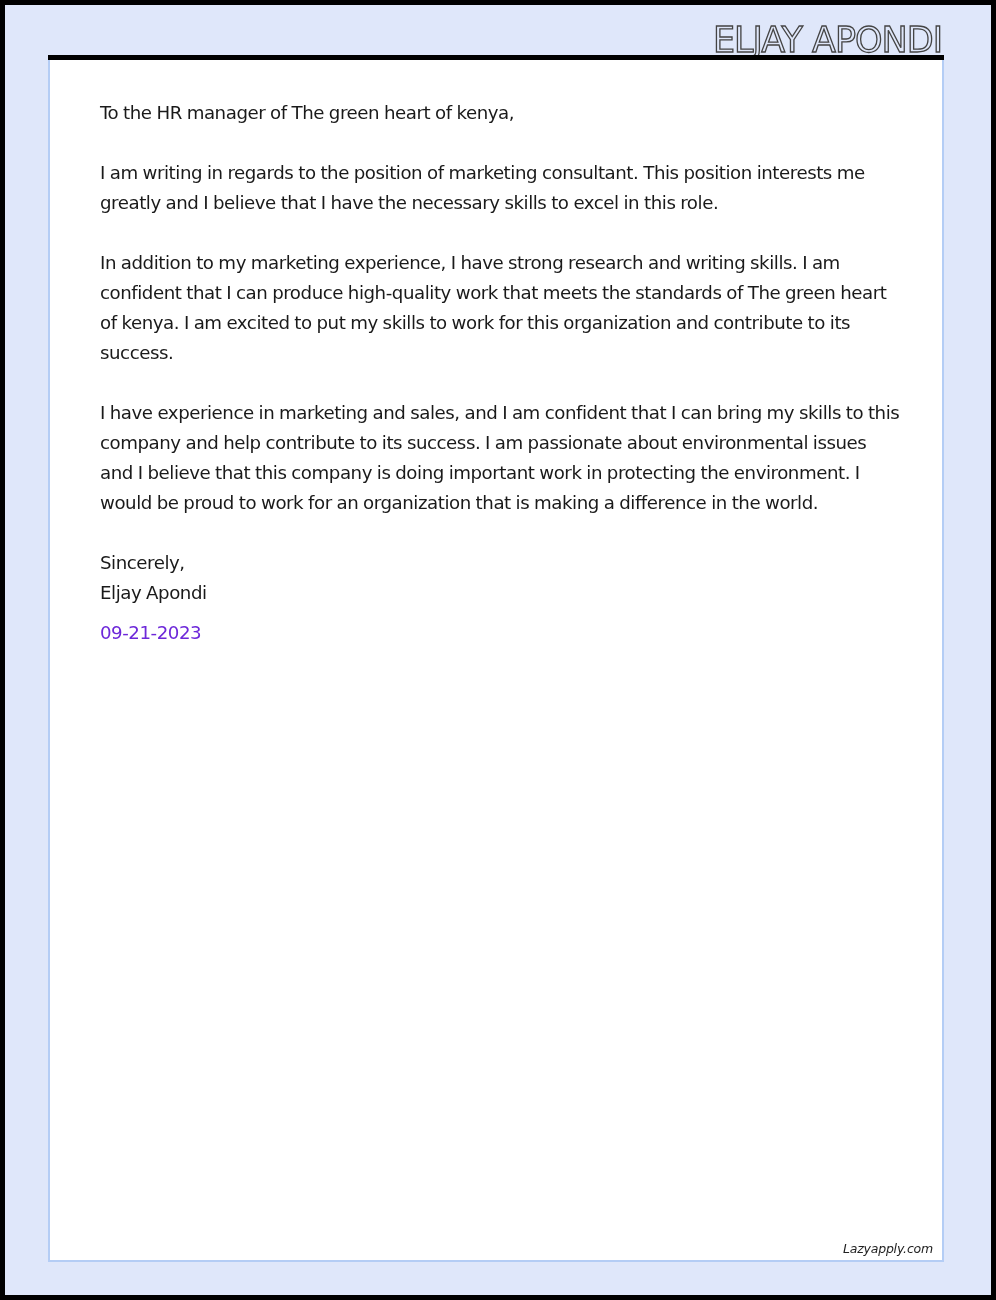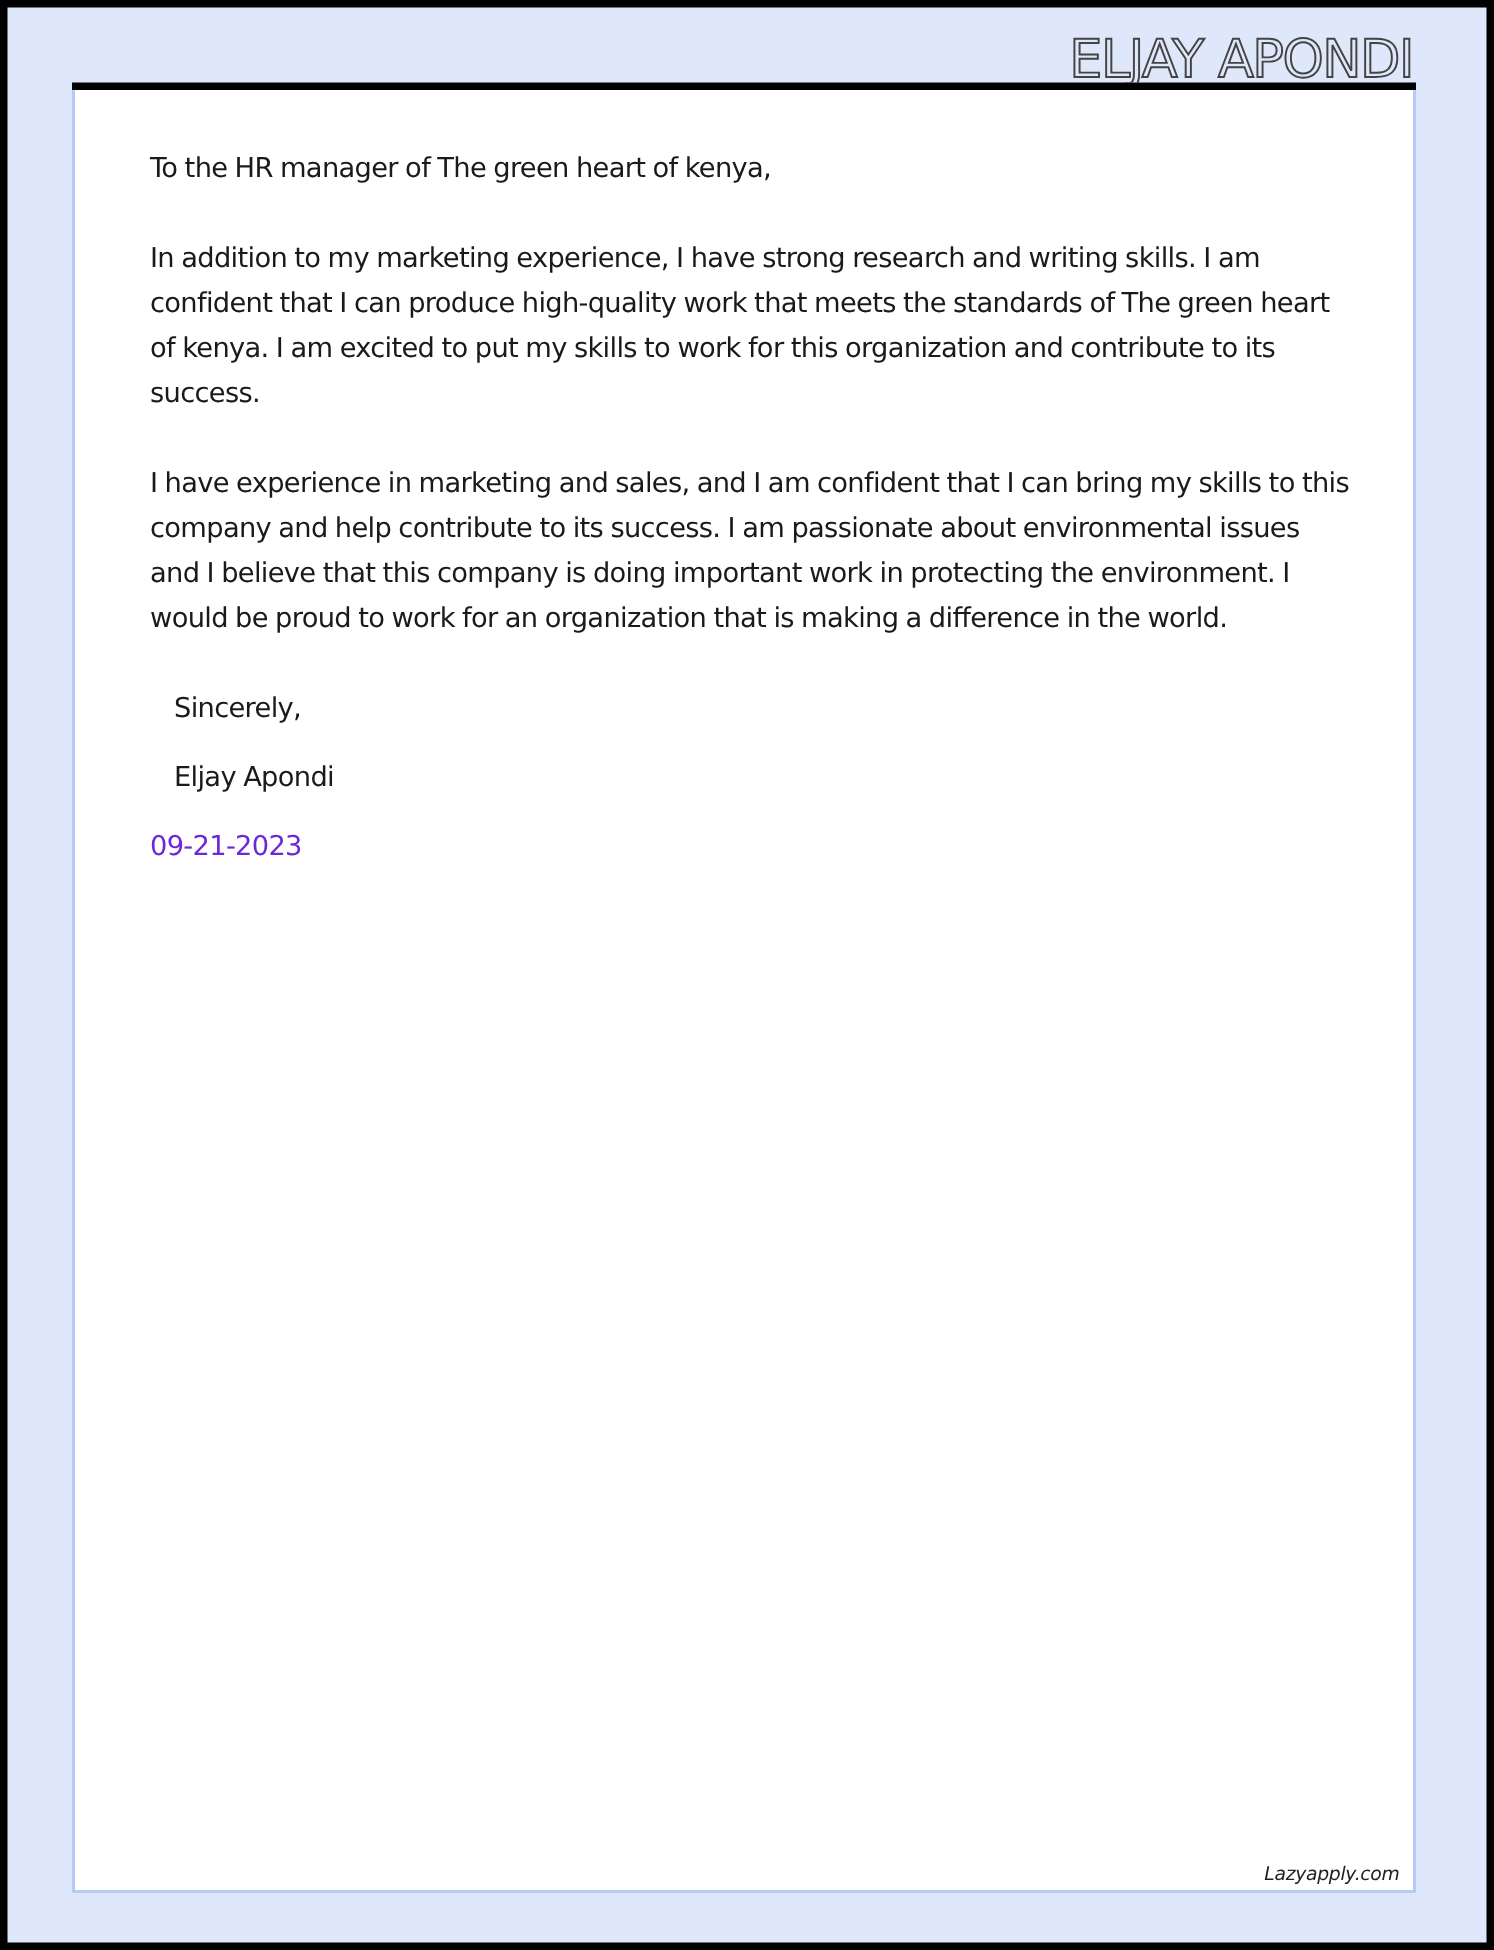--- a/index.html
+++ b/index.html
@@ -49,21 +49,21 @@
       left: 50px;
       top: 43px;
       width: 800px;
       font-size: 18.2px;
       line-height: 30px;
       color: #1a1a1a;
       letter-spacing: -0.45px;
       word-spacing: -0.5px;
     }
     .letter p { margin: 0 0 30px 0; }
-    .letter .sign { margin: 16px; }
+    .letter .sign { margin: 0; }
     .date {
       margin-top: 10px;
       color: #6d28d9;
     }
     .watermark {
       position: absolute;
       right: 9px;
       bottom: 4px;
       font-size: 12.5px;
       color: #222;
@@ -74,20 +74,21 @@
 </head>
 <body>
 
 <div class="name-header">ELJAY APONDI</div>
 
 <div class="page">
   <div class="top-bar"></div>
 
   <div class="letter">
     <p>To the HR manager of The green heart of kenya,</p>
+    <p>I am writing in regards to the position of marketing consultant. This position interests me greatly and I believe that I have the necessary skills to excel in this role.</p>
     <p>In addition to my marketing experience, I have strong research and writing skills. I am confident that I can produce high-quality work that meets the standards of The green heart of kenya. I am excited to put my skills to work for this organization and contribute to its success.</p>
     <p>I have experience in marketing and sales, and I am confident that I can bring my skills to this company and help contribute to its success. I am passionate about environmental issues and I believe that this company is doing important work in protecting the environment. I would be proud to work for an organization that is making a difference in the world.</p>
     <p class="sign">Sincerely,</p>
     <p class="sign">Eljay Apondi</p>
     <div class="date">09-21-2023</div>
   </div>
 
   <div class="watermark">Lazyapply.com</div>
 </div>
 

